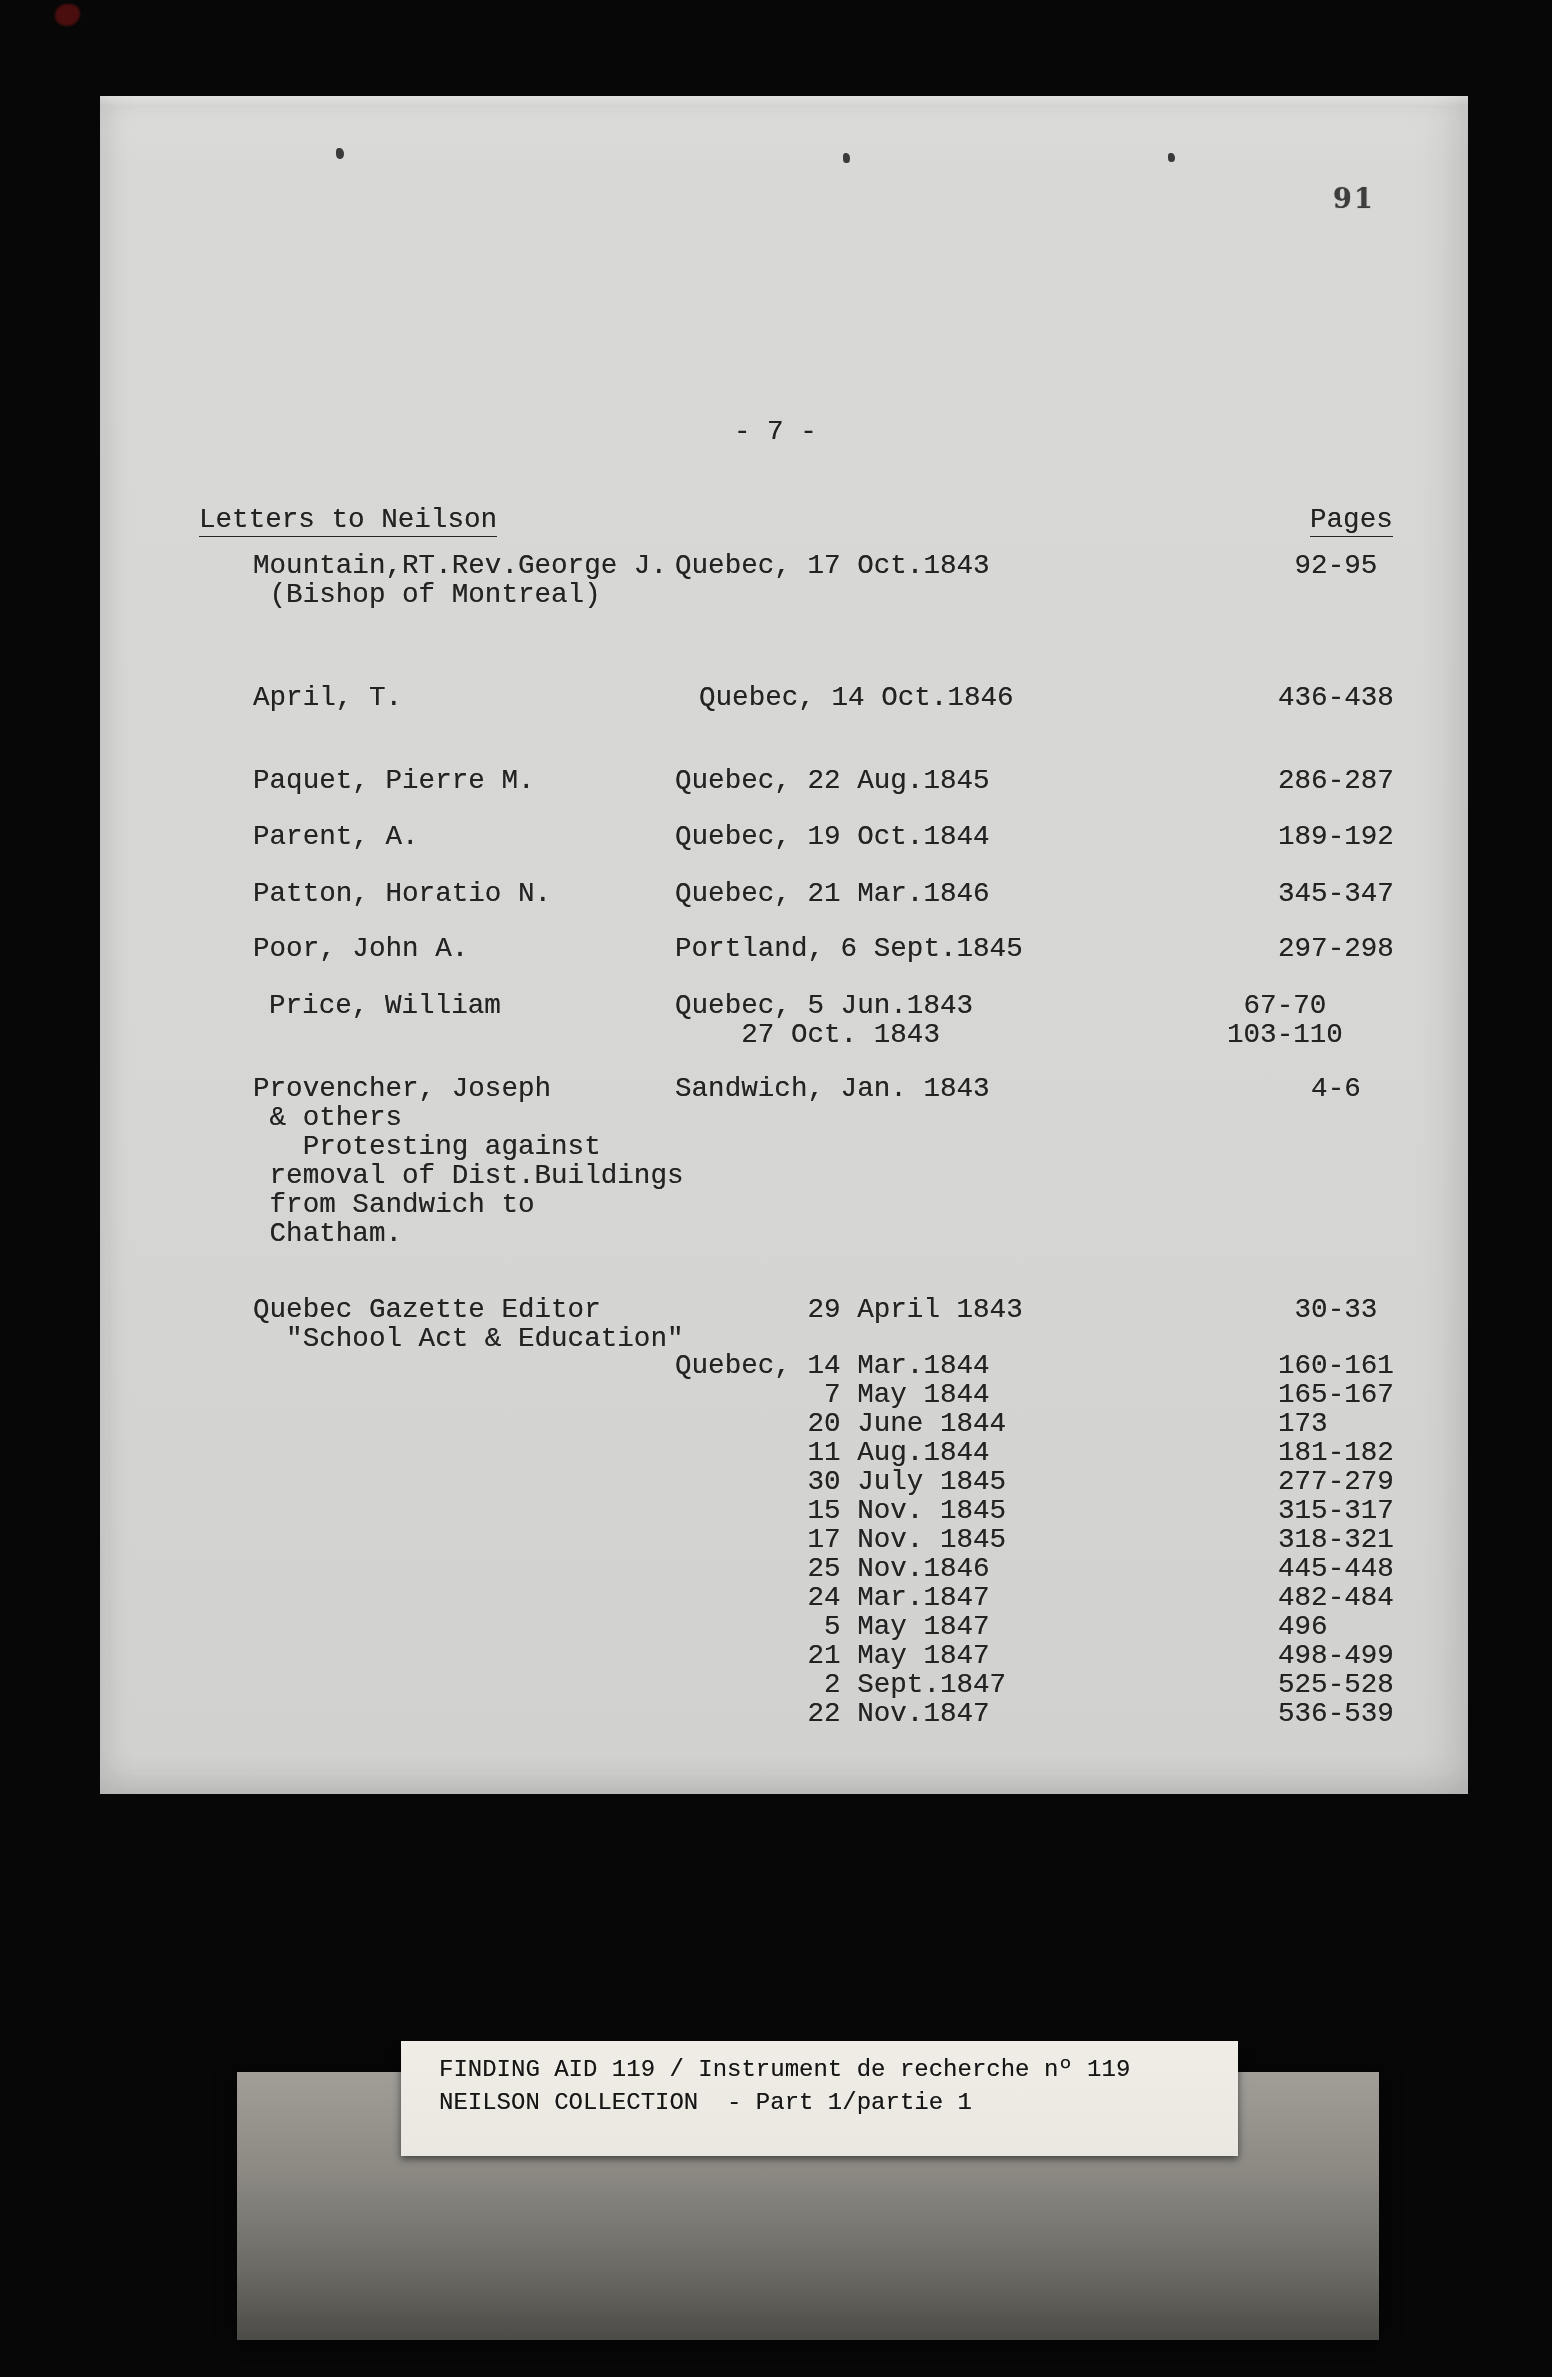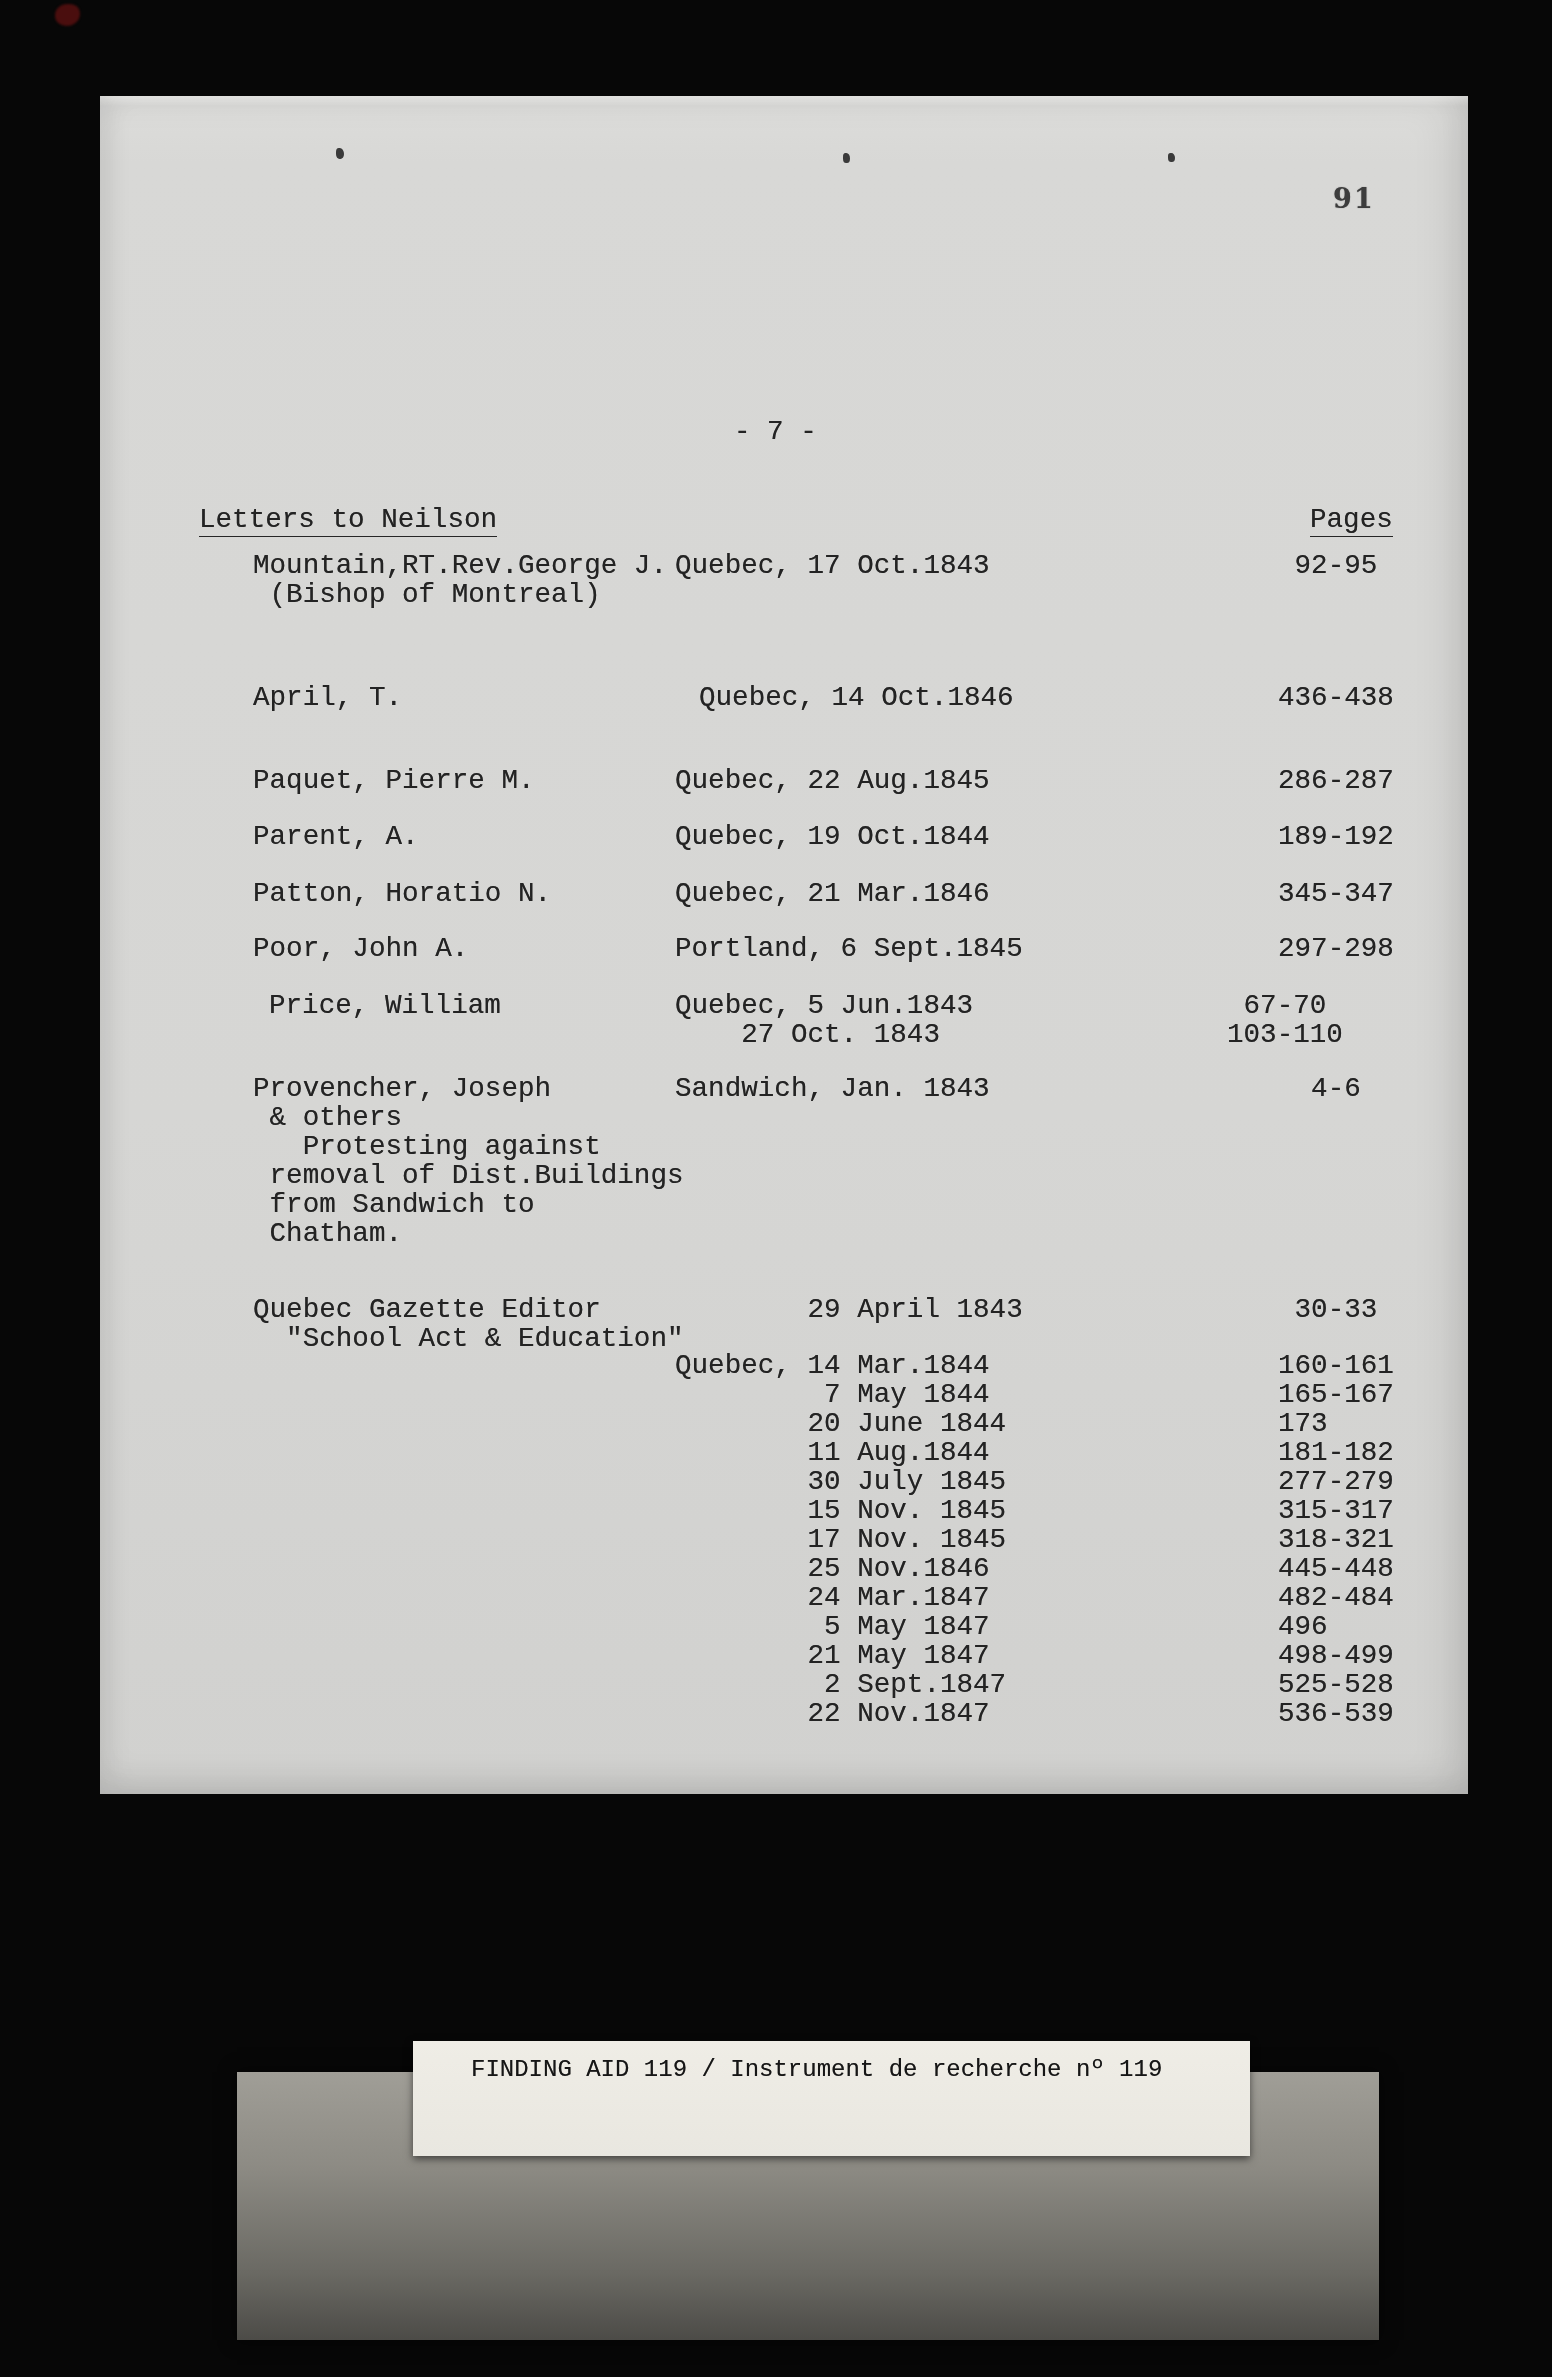--- a/index.html
+++ b/index.html
@@ -103,23 +103,22 @@
   }
   .label-box {
     position: absolute;
     left: 401px;
     top: 2041px;
     width: 837px;
     height: 115px;
     background: linear-gradient(180deg, #efede6 0%, #e9e7e0 100%);
     box-shadow: 0 3.3px 7.7px rgba(0,0,0,0.55);
     padding-top: 12px;
-    padding-left: 58px;
+    padding-left: 38px;
     box-sizing: border-box;
-    margin-left: 12px;
   }
   .label-line {
     margin: 0;
     font-family: "Liberation Mono", "DejaVu Sans Mono", monospace;
     font-size: 24px;
     line-height: 33px;
     color: #161616;
     text-shadow: 0 0 0.6px rgba(20,20,20,0.5);
     white-space: pre;
   }
@@ -228,14 +227,15 @@
     </div>
 
 </div>
 
 <div class="footer-card">
   
 </div>
 
 <div class="label-box">
   <pre class="label-line">FINDING AID 119 / Instrument de recherche nº 119</pre>
+  <pre class="label-line">NEILSON COLLECTION  - Part 1/partie 1</pre>
 </div>
 
 
 </body></html>

